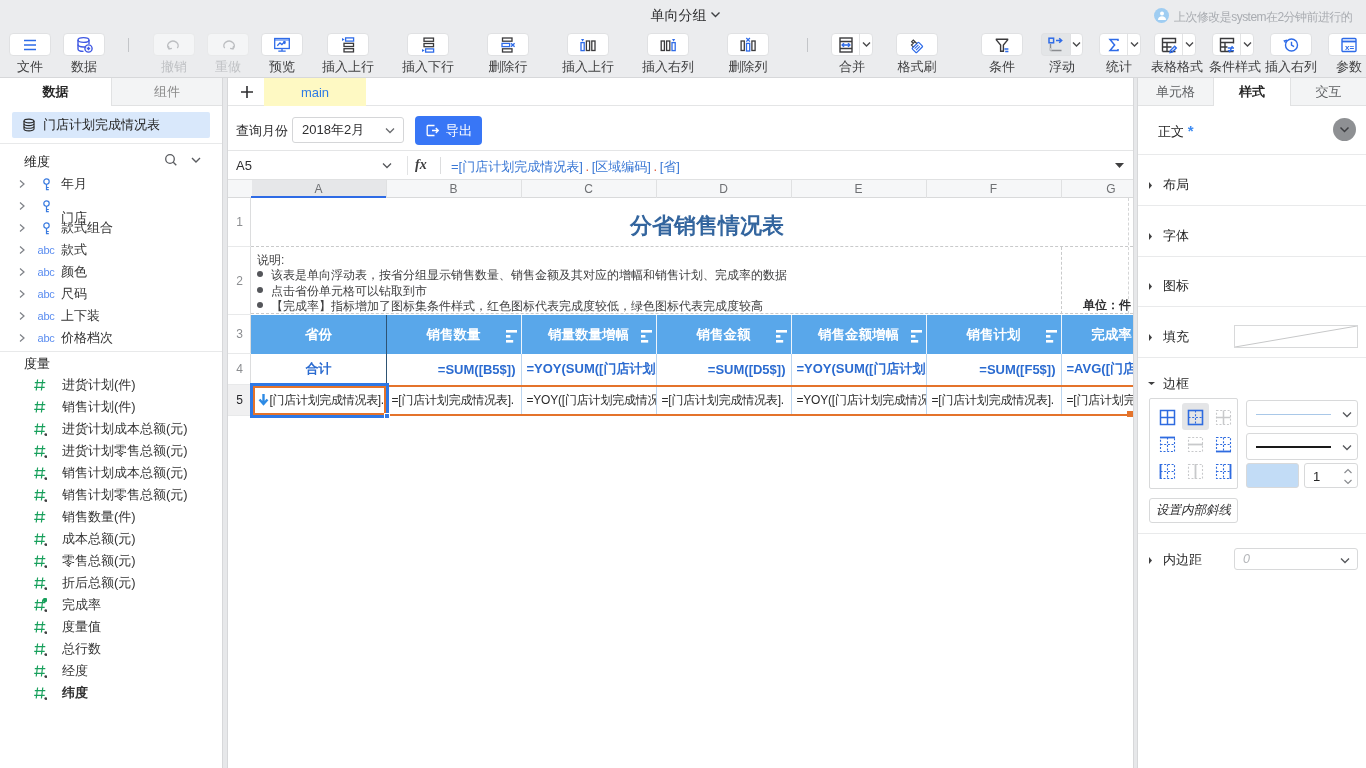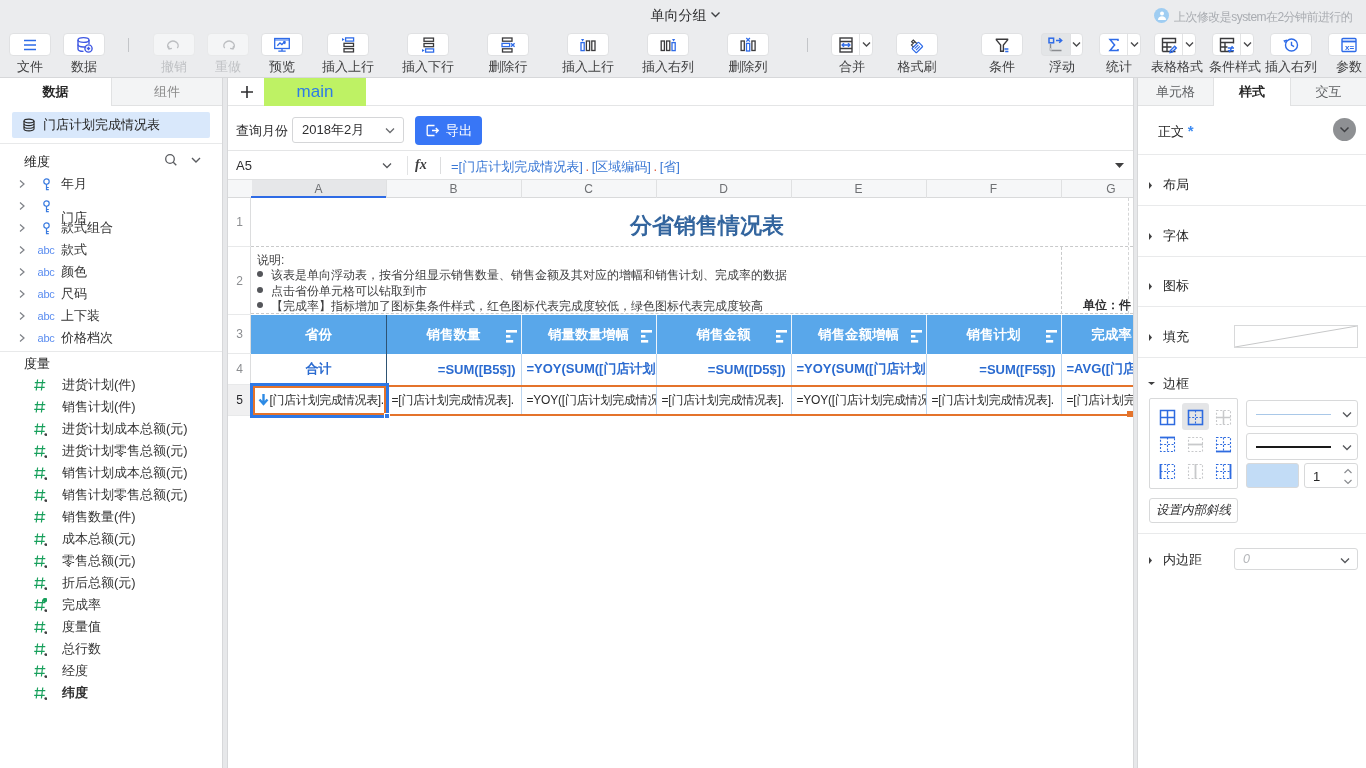--- a/index.html
+++ b/index.html
@@ -544,21 +544,21 @@
     </span>
     <span style="margin-left:13px;font-size:13px;color:#333;font-weight:bold;">纬度</span>
   </div>
 <div class="abs" style="left:222px;top:78px;width:6px;height:690px;background:#E7E8EA;border-left:1px solid #D7D8DA;border-right:1px solid #D7D8DA;z-index:30;"></div>
 <div class="abs" style="left:1133px;top:78px;width:5px;height:690px;background:#E7E8EA;border-left:1px solid #D7D8DA;border-right:1px solid #D7D8DA;z-index:30;"></div>
 <div class="abs" style="left:228px;top:78px;width:905px;height:690px;background:#fff;"></div>
 <div class="abs" style="left:228px;top:78px;width:905px;height:28px;background:#fff;border-bottom:1px solid #E4E5E6;"></div>
 <div class="abs" style="left:239px;top:84px;width:16px;height:16px;"><svg width="16" height="16" viewBox="0 0 16 16">
       <path d="M8 2v12M2 8h12" stroke="#2F2F31" stroke-width="1.6"></path>
     </svg></div>
-<div class="abs" style="left:264px;top:78px;width:102px;height:28px;background:#bef264;color:#2E7BE5;font-size:17px;display:flex;align-items:center;justify-content:center;">main</div>
+<div class="abs" style="left:264px;top:78px;width:102px;height:28px;background:#fef9c3;color:#2E7BE5;font-size:13px;display:flex;align-items:center;justify-content:center;">main</div>
 <div class="abs" style="left:228px;top:106px;width:905px;height:45px;background:#fff;border-bottom:1px solid #E4E5E6;"></div>
 <div class="abs" style="left:236px;top:122px;font-size:13px;color:#2F2F31;">查询月份</div>
 <div class="abs" style="left:292px;top:117px;width:112px;height:26px;border:1px solid #D5D6D8;border-radius:3px;background:#fff;display:flex;align-items:center;">
     <span style="margin-left:9px;font-size:13px;color:#2F2F31;">2018年2月</span>
   </div>
 <svg class="abs" style="left:384px;top:127px;" width="12" height="8" viewBox="0 0 12 8">
     <path d="M2 1.5l4 4 4-4" stroke="#6A6C70" stroke-width="1.3" fill="none"></path>
   </svg>
 <div class="abs" style="left:415px;top:116px;width:67px;height:29px;background:#3876F6;border-radius:4px;display:flex;align-items:center;justify-content:center;">
     <svg width="15" height="15" viewBox="0 0 15 15">

